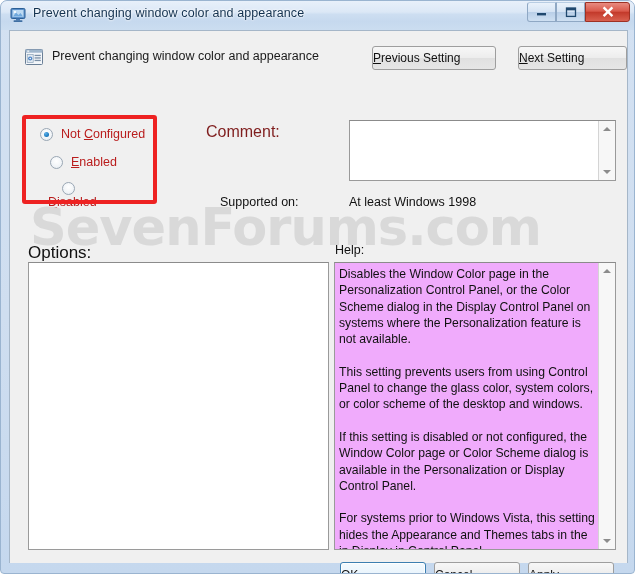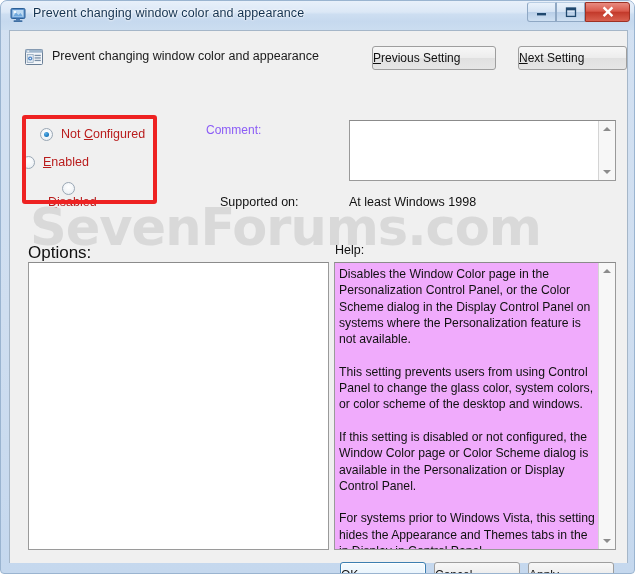--- a/index.html
+++ b/index.html
@@ -154,40 +154,40 @@
     border-radius: 50%;
     background: radial-gradient(circle at 35% 30%, #5fb0e8 0%, #1f7fc4 60%, #14588c 100%);
   }
   .radio-label {
     margin-left: 8px;
     font-size: 12.5px;
     color: #b91c1c;
     white-space: nowrap;
   }
   #radio-notcfg { left: 30px; top: 96px; }
-  #radio-enabled { left: 12px; top: 124px; }
+  #radio-enabled { left: 40px; top: 124px; }
   #radio-disabled { left: 30px; top: 151px; flex-direction: column; }
 
   
   #red-box {
     position: absolute;
     left: 12px; top: 84px;
     width: 135px; height: 89px;
     border: 4px solid #ee2222;
     border-radius: 3px;
     box-sizing: border-box;
     pointer-events: none;
   }
 
   
   #lbl-comment {
     position: absolute;
     left: 196px; top: 92px;
-    font-size: 12px;
-    color: #8b5cf6;
+    font-size: 16px;
+    color: #7f1d1d;
   }
   #comment-box {
     position: absolute;
     left: 339px; top: 89px;
     width: 267px; height: 61px;
     background: #ffffff;
     border: 1px solid #9a9a9a;
     border-top-color: #8b8b8b;
     box-sizing: border-box;
   }

